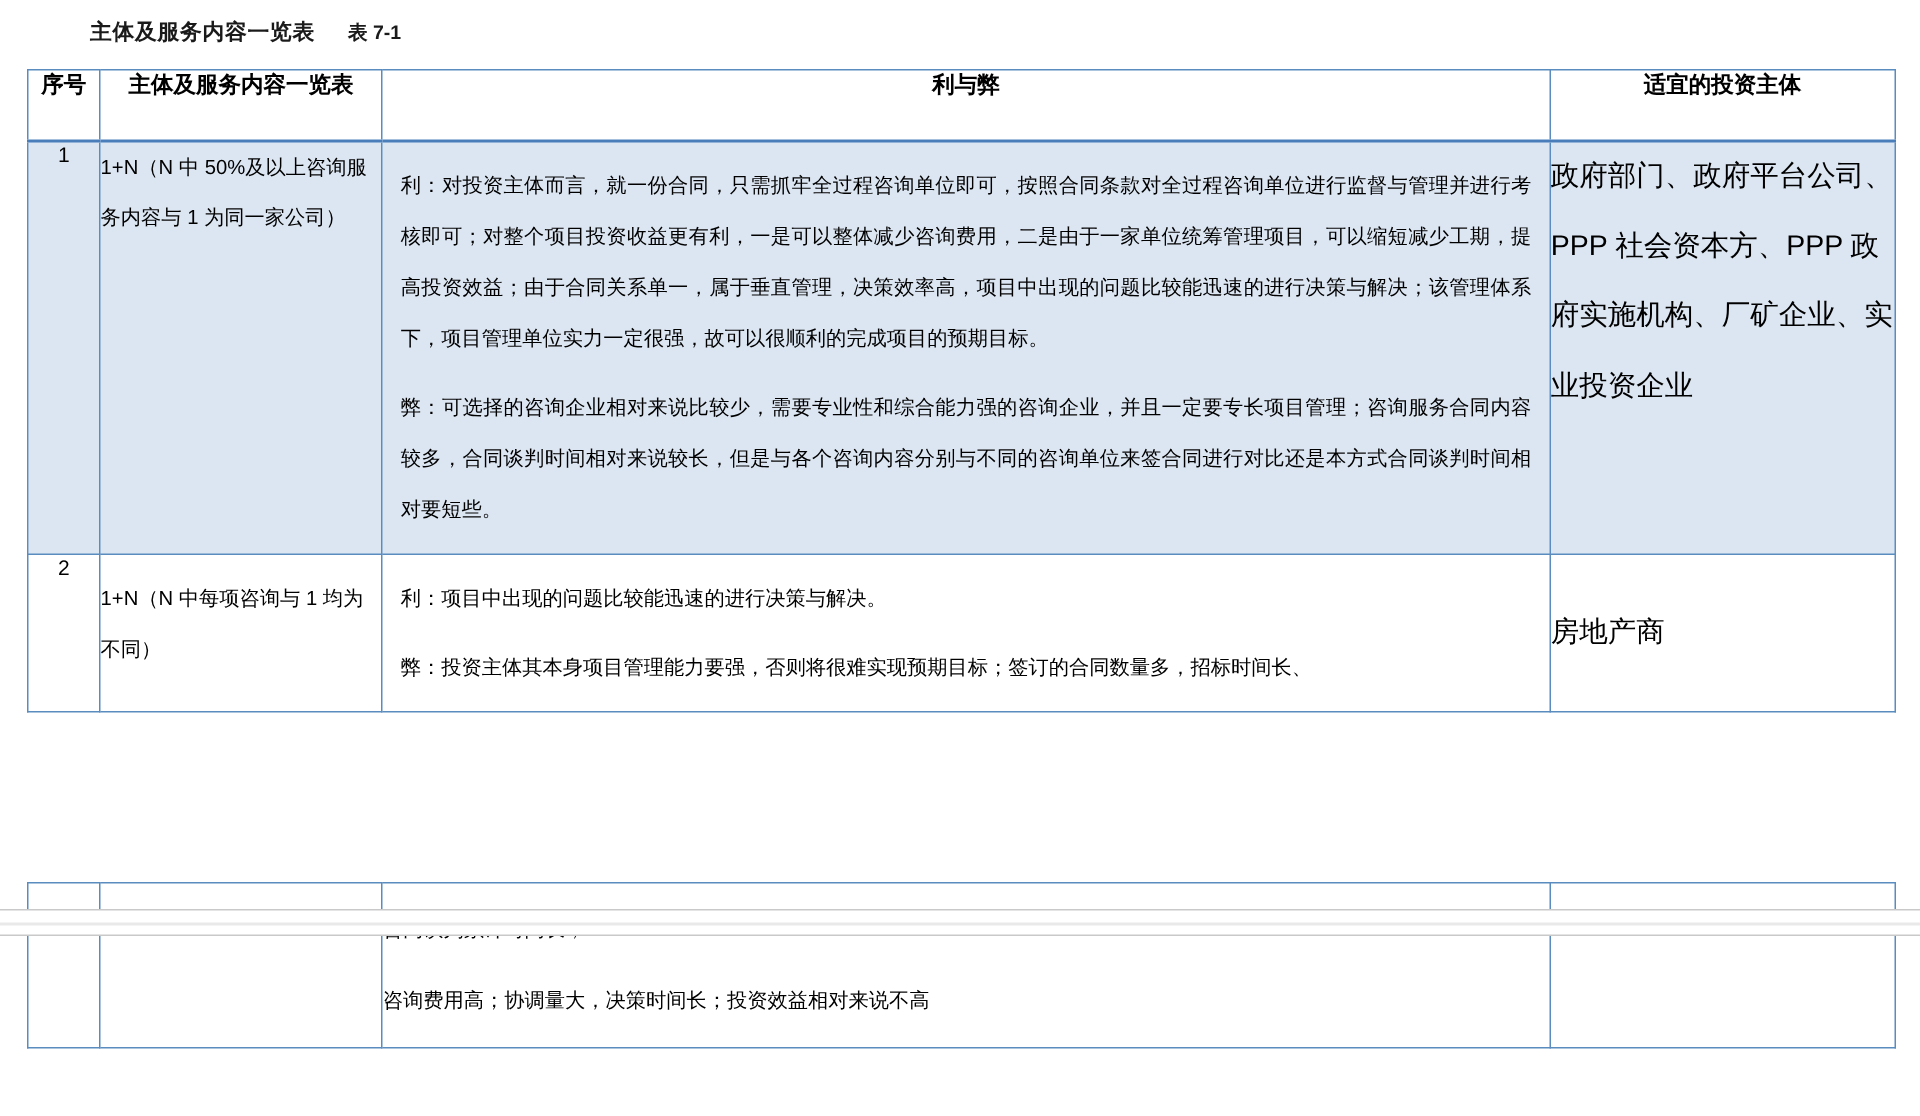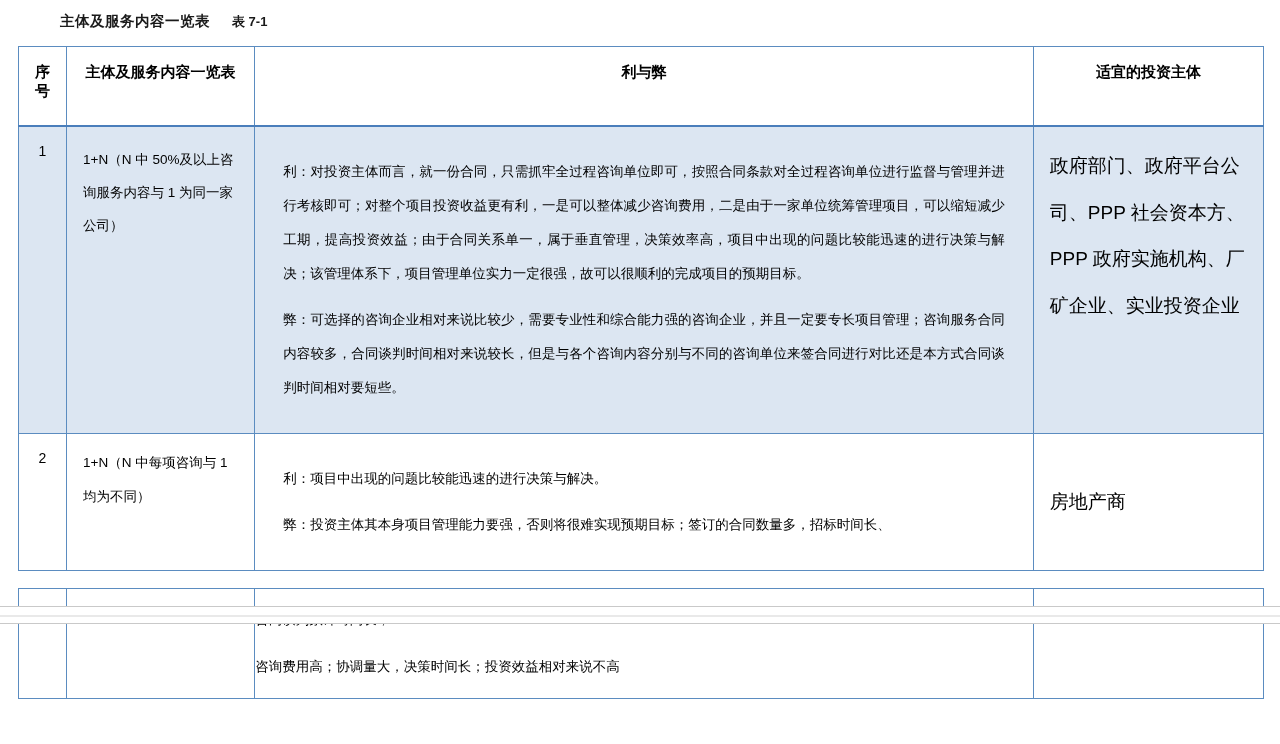--- a/index.html
+++ b/index.html
@@ -45,21 +45,21 @@
     position: absolute;
     left: 18px;
     top: 46px;
     width: 1246px;
     border-collapse: collapse;
     table-layout: fixed;
   }
   table.main-table td, table.main-table th {
     border: 1px solid #5b8cc0;
     vertical-align: top;
-    padding: 16px;
+    padding: 0;
   }
   .head-cell {
     background: #ffffff;
     text-align: center;
     font-weight: bold;
     font-size: 15px;
     height: 46px;
     vertical-align: middle;
     padding: 0 6px;
     border-bottom: 2px solid #4a7ebb !important;

